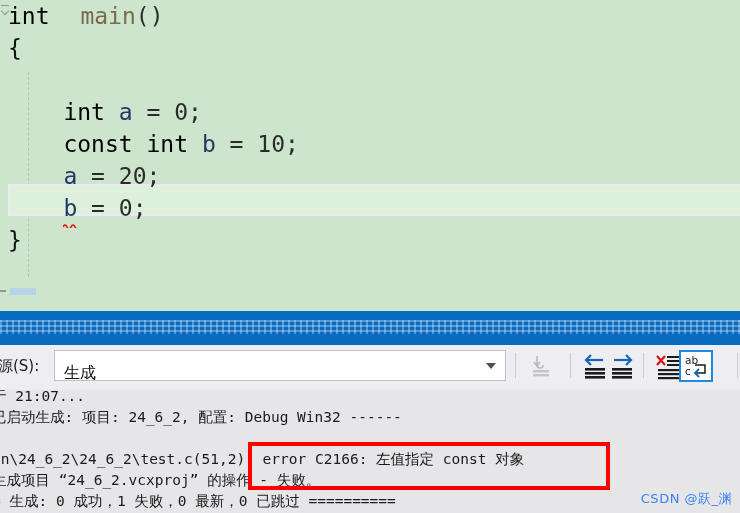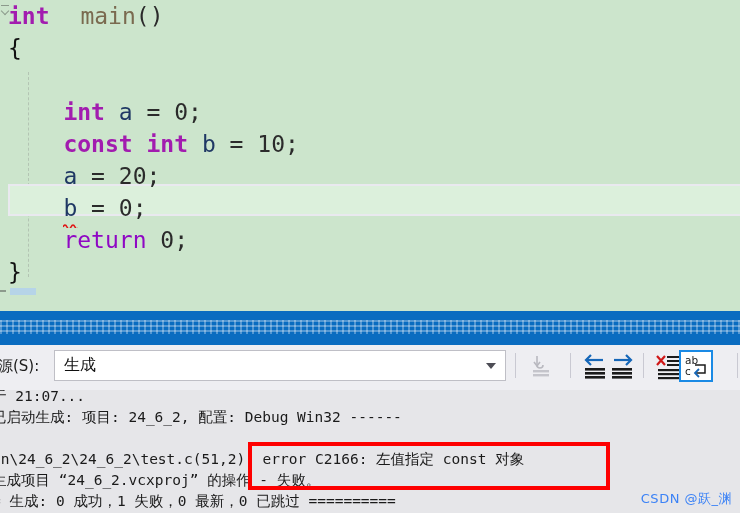--- a/index.html
+++ b/index.html
@@ -105,21 +105,21 @@
     position: absolute;
     left: 8px; top: 0;
     width: 732px;
     font-family: "DejaVu Sans Mono", "Liberation Mono", monospace;
     font-size: 23px;
     line-height: 32px;
     letter-spacing: 0px;
     white-space: pre;
   }
   .cl { height: 32px; display: block; }
-  .kw      { color: #a21caf; font-weight: bold; }
+  .kw      { color: #000000; }
   .kw-ctrl { color: #8f08c4; }
   .ident   { color: #1f3864; }
   .punct   { color: #2b2b2b; }
   .num     { color: #2b2b2b; }
   .brace   { color: #111111; }
   .fn      { color: #7a6a4f; margin-left: 17px; }
   .err-ident {
     color: #1f3864;
     position: relative;
     display: inline-block;
@@ -171,21 +171,21 @@
   #source-combo {
     position: absolute;
     left: 54px; top: 350px;
     width: 452px; height: 31px;
     background: #ffffff;
     border: 1px solid #bfbfc6;
     box-sizing: border-box;
   }
   #source-combo-value {
     position: absolute;
-    left: 9px; top: 4px;
+    left: 9px; top: 12px;
     font-size: 16px;
     color: #101010;
     font-family: "DejaVu Sans", "Liberation Sans", sans-serif;
     white-space: nowrap;
   }
   #source-combo-arrow {
     position: absolute;
     right: 9px; top: 12px;
     width: 0; height: 0;
     border-left: 5px solid transparent;
@@ -258,21 +258,21 @@
 
   <div id="editor">
     <div id="editor-margin"></div>
     <div class="collapse-chevron"></div>
     <div class="collapse-end"></div>
     <div class="change-bar"></div>
     <div class="indent-guide"></div>
     <div class="current-line"></div>
     <div class="code-lines" id="code-lines"><span class="cl"><span class="kw">int</span><span class="punct"> </span><span class="fn">main</span><span class="punct">()</span></span><span class="cl"><span class="brace">{</span></span><span class="cl"></span><span class="cl"><span class="punct">    </span><span class="kw">int</span><span class="punct"> </span><span class="ident">a</span><span class="punct"> = </span><span class="num">0</span><span class="punct">;</span></span><span class="cl"><span class="punct">    </span><span class="kw">const</span><span class="punct"> </span><span class="kw">int</span><span class="punct"> </span><span class="ident">b</span><span class="punct"> = </span><span class="num">10</span><span class="punct">;</span></span><span class="cl"><span class="punct">    </span><span class="ident">a</span><span class="punct"> = </span><span class="num">20</span><span class="punct">;</span></span><span class="cl"><span class="punct">    </span><span class="err-ident">b<span class="squiggle"><svg width="16" height="5" viewBox="0 0 16 5">
                 <path d="M0 4 Q2 0 4 4 T8 4 T12 4 T16 4" stroke="#e01414" stroke-width="1.6" fill="none"></path>
-              </svg></span></span><span class="punct"> = </span><span class="num">0</span><span class="punct">;</span></span><span class="cl"><span class="punct">    </span><span class="kw-ctrl">return</span><span class="punct"> </span><span class="num">0</span><span class="punct">;</span></span><span class="cl"><span class="brace">}</span></span></div>
+              </svg></span></span><span class="punct"> = </span><span class="num">0</span><span class="punct">;</span></span><span class="cl"><span class="brace">}</span></span></div>
   </div>
 
   <div id="output-titlebar">
     <div id="titlebar-grip"></div>
   </div>
 
   <div id="toolbar">
     <div id="source-label">源(S):</div>
   </div>
 

